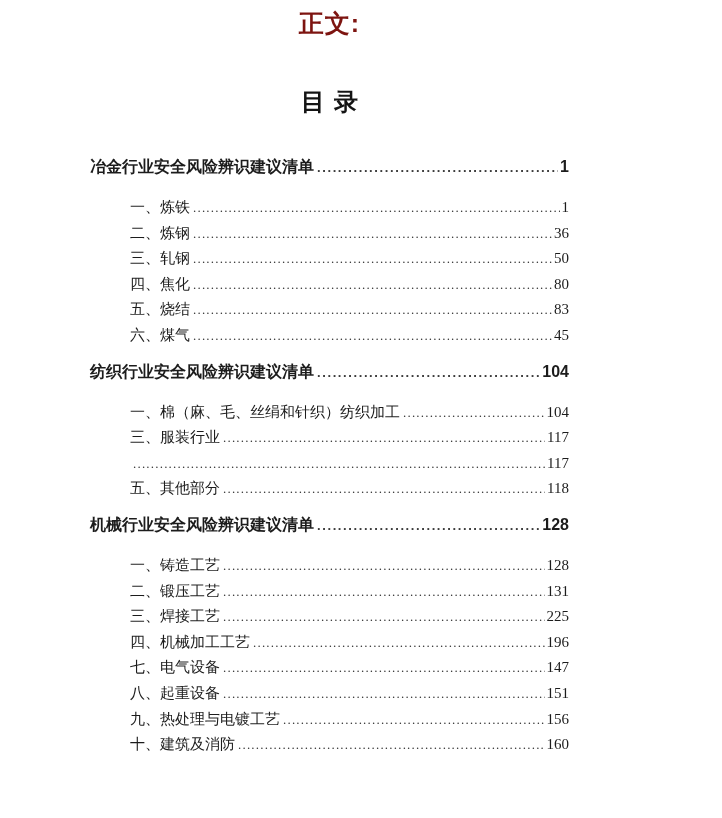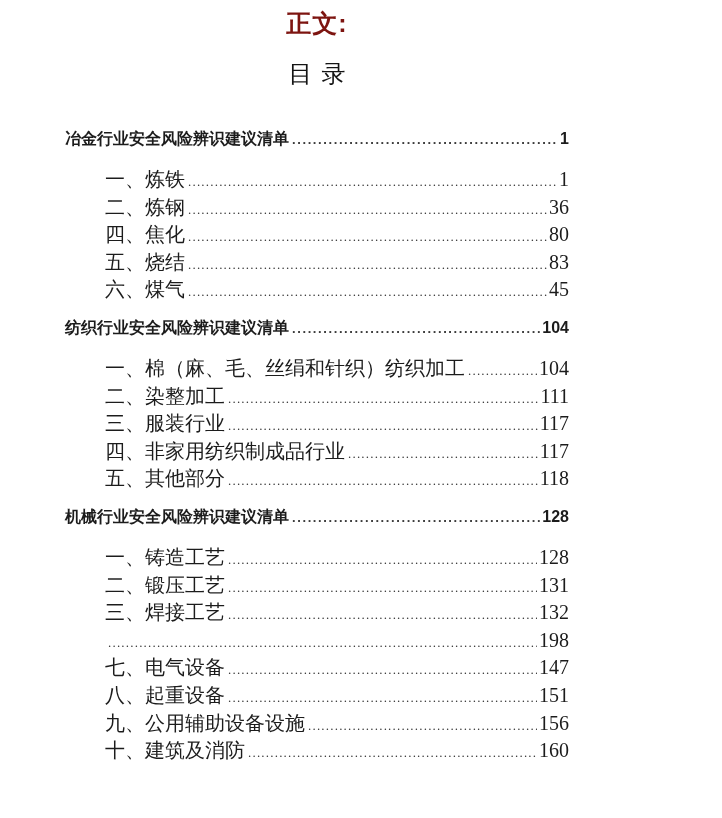--- a/index.html
+++ b/index.html
@@ -6,39 +6,39 @@
   html, body {
     width: 722px;
     background: #ffffff;
     font-family: "Liberation Serif", serif;
     color: #1c1c1c;
   }
   .page {
     width: 635px;
     height: 818px;
     background: #ffffff;
-    padding: 8px 66px 10px 65px;
+    padding: 8px 66px 10px 90px;
     overflow: hidden;
     position: relative;
   }
   .doc-header {
     text-align: center;
     font-family: "Liberation Sans", sans-serif;
     font-weight: bold;
     font-size: 25px;
     line-height: 30px;
     color: #7d1410;
     letter-spacing: 1px;
   }
   .toc-title {
     text-align: center;
     font-size: 24px;
-    font-weight: 400;
+    font-weight: 700;
     letter-spacing: 9px;
-    margin-top: 20px;
+    margin-top: 48px;
     margin-bottom: 36px;
     color: #141414;
     text-indent: 9px; 
   }
   .toc { width: 100%; }
   .toc-section { width: 100%; }
   .toc-row {
     display: flex;
     align-items: baseline;
     width: 100%;
@@ -49,21 +49,21 @@
     font-size: 16px;
     line-height: 26px;
     margin-top: 10px;
     margin-bottom: 14px;
   }
   .toc-section-heading .toc-dots::after {
     font-weight: bold;
     letter-spacing: 1.6px;
   }
   .toc-item {
-    font-size: 20px;
+    font-size: 15px;
     line-height: 25.6px;
     padding-left: 40px;
   }
   .toc-label {
     white-space: nowrap;
     flex: 0 0 auto;
   }
   .toc-dots {
     flex: 1 1 auto;
     overflow: hidden;
@@ -104,20 +104,25 @@
     <span class="toc-dots"></span>
     <span class="toc-page">1</span>
   </div>
 
   <div class="toc-row toc-item">
     <span class="toc-label">二、炼钢</span>
     <span class="toc-dots"></span>
     <span class="toc-page">36</span>
   </div>
 
+  <div class="toc-row toc-item">
+    <span class="toc-label">三、轧钢</span>
+    <span class="toc-dots"></span>
+    <span class="toc-page">50</span>
+  </div>
 
   <div class="toc-row toc-item">
     <span class="toc-label">四、焦化</span>
     <span class="toc-dots"></span>
     <span class="toc-page">80</span>
   </div>
 
   <div class="toc-row toc-item">
     <span class="toc-label">五、烧结</span>
     <span class="toc-dots"></span>
@@ -138,34 +143,28 @@
       <span class="toc-dots"></span>
       <span class="toc-page">104</span>
     </div>
     <div class="toc-items">
   <div class="toc-row toc-item">
     <span class="toc-label">一、棉（麻、毛、丝绢和针织）纺织加工</span>
     <span class="toc-dots"></span>
     <span class="toc-page">104</span>
   </div>
 
-  <div class="toc-row toc-item">
-    <span class="toc-label">二、染整加工</span>
-    <span class="toc-dots"></span>
-    <span class="toc-page">111</span>
-  </div>
 
   <div class="toc-row toc-item">
     <span class="toc-label">三、服装行业</span>
     <span class="toc-dots"></span>
     <span class="toc-page">117</span>
   </div>
 
   <div class="toc-row toc-item">
-    <span class="toc-label">四、非家用纺织制成品行业</span>
     <span class="toc-dots"></span>
     <span class="toc-page">117</span>
   </div>
 
   <div class="toc-row toc-item">
     <span class="toc-label">五、其他部分</span>
     <span class="toc-dots"></span>
     <span class="toc-page">118</span>
   </div>
 </div>
@@ -186,44 +185,45 @@
 
   <div class="toc-row toc-item">
     <span class="toc-label">二、锻压工艺</span>
     <span class="toc-dots"></span>
     <span class="toc-page">131</span>
   </div>
 
   <div class="toc-row toc-item">
     <span class="toc-label">三、焊接工艺</span>
     <span class="toc-dots"></span>
-    <span class="toc-page">132</span>
-  </div>
-
-  <div class="toc-row toc-item">
-    <span class="toc-dots"></span>
-    <span class="toc-page">198</span>
+    <span class="toc-page">225</span>
+  </div>
+
+  <div class="toc-row toc-item">
+    <span class="toc-label">四、机械加工工艺</span>
+    <span class="toc-dots"></span>
+    <span class="toc-page">196</span>
   </div>
 
 
 
   <div class="toc-row toc-item">
     <span class="toc-label">七、电气设备</span>
     <span class="toc-dots"></span>
     <span class="toc-page">147</span>
   </div>
 
   <div class="toc-row toc-item">
     <span class="toc-label">八、起重设备</span>
     <span class="toc-dots"></span>
     <span class="toc-page">151</span>
   </div>
 
   <div class="toc-row toc-item">
-    <span class="toc-label">九、公用辅助设备设施</span>
+    <span class="toc-label">九、热处理与电镀工艺</span>
     <span class="toc-dots"></span>
     <span class="toc-page">156</span>
   </div>
 
   <div class="toc-row toc-item">
     <span class="toc-label">十、建筑及消防</span>
     <span class="toc-dots"></span>
     <span class="toc-page">160</span>
   </div>
 </div>

